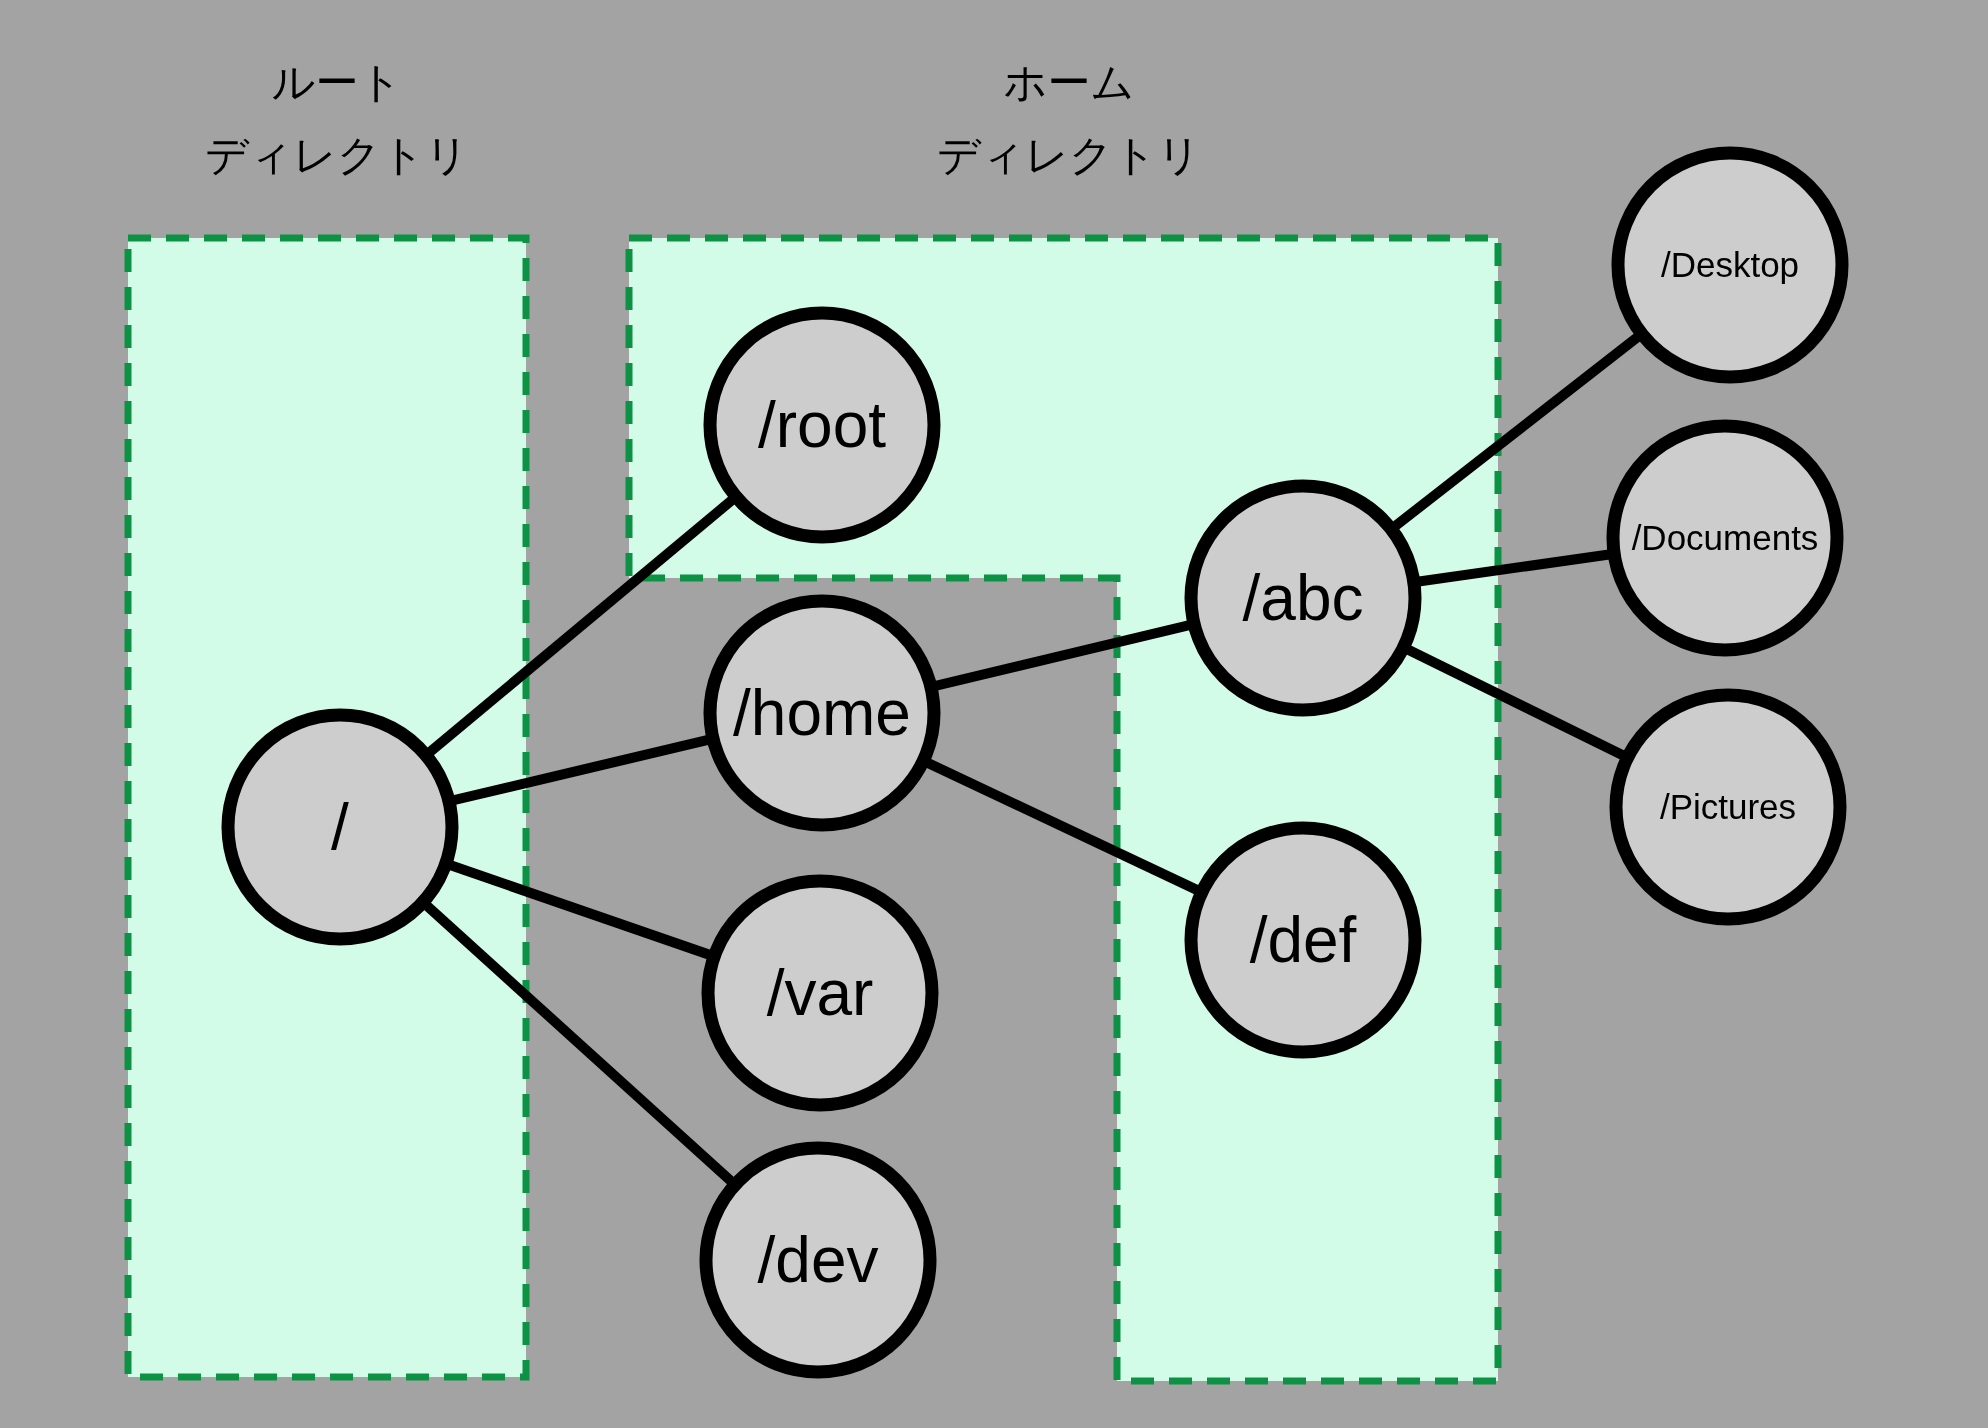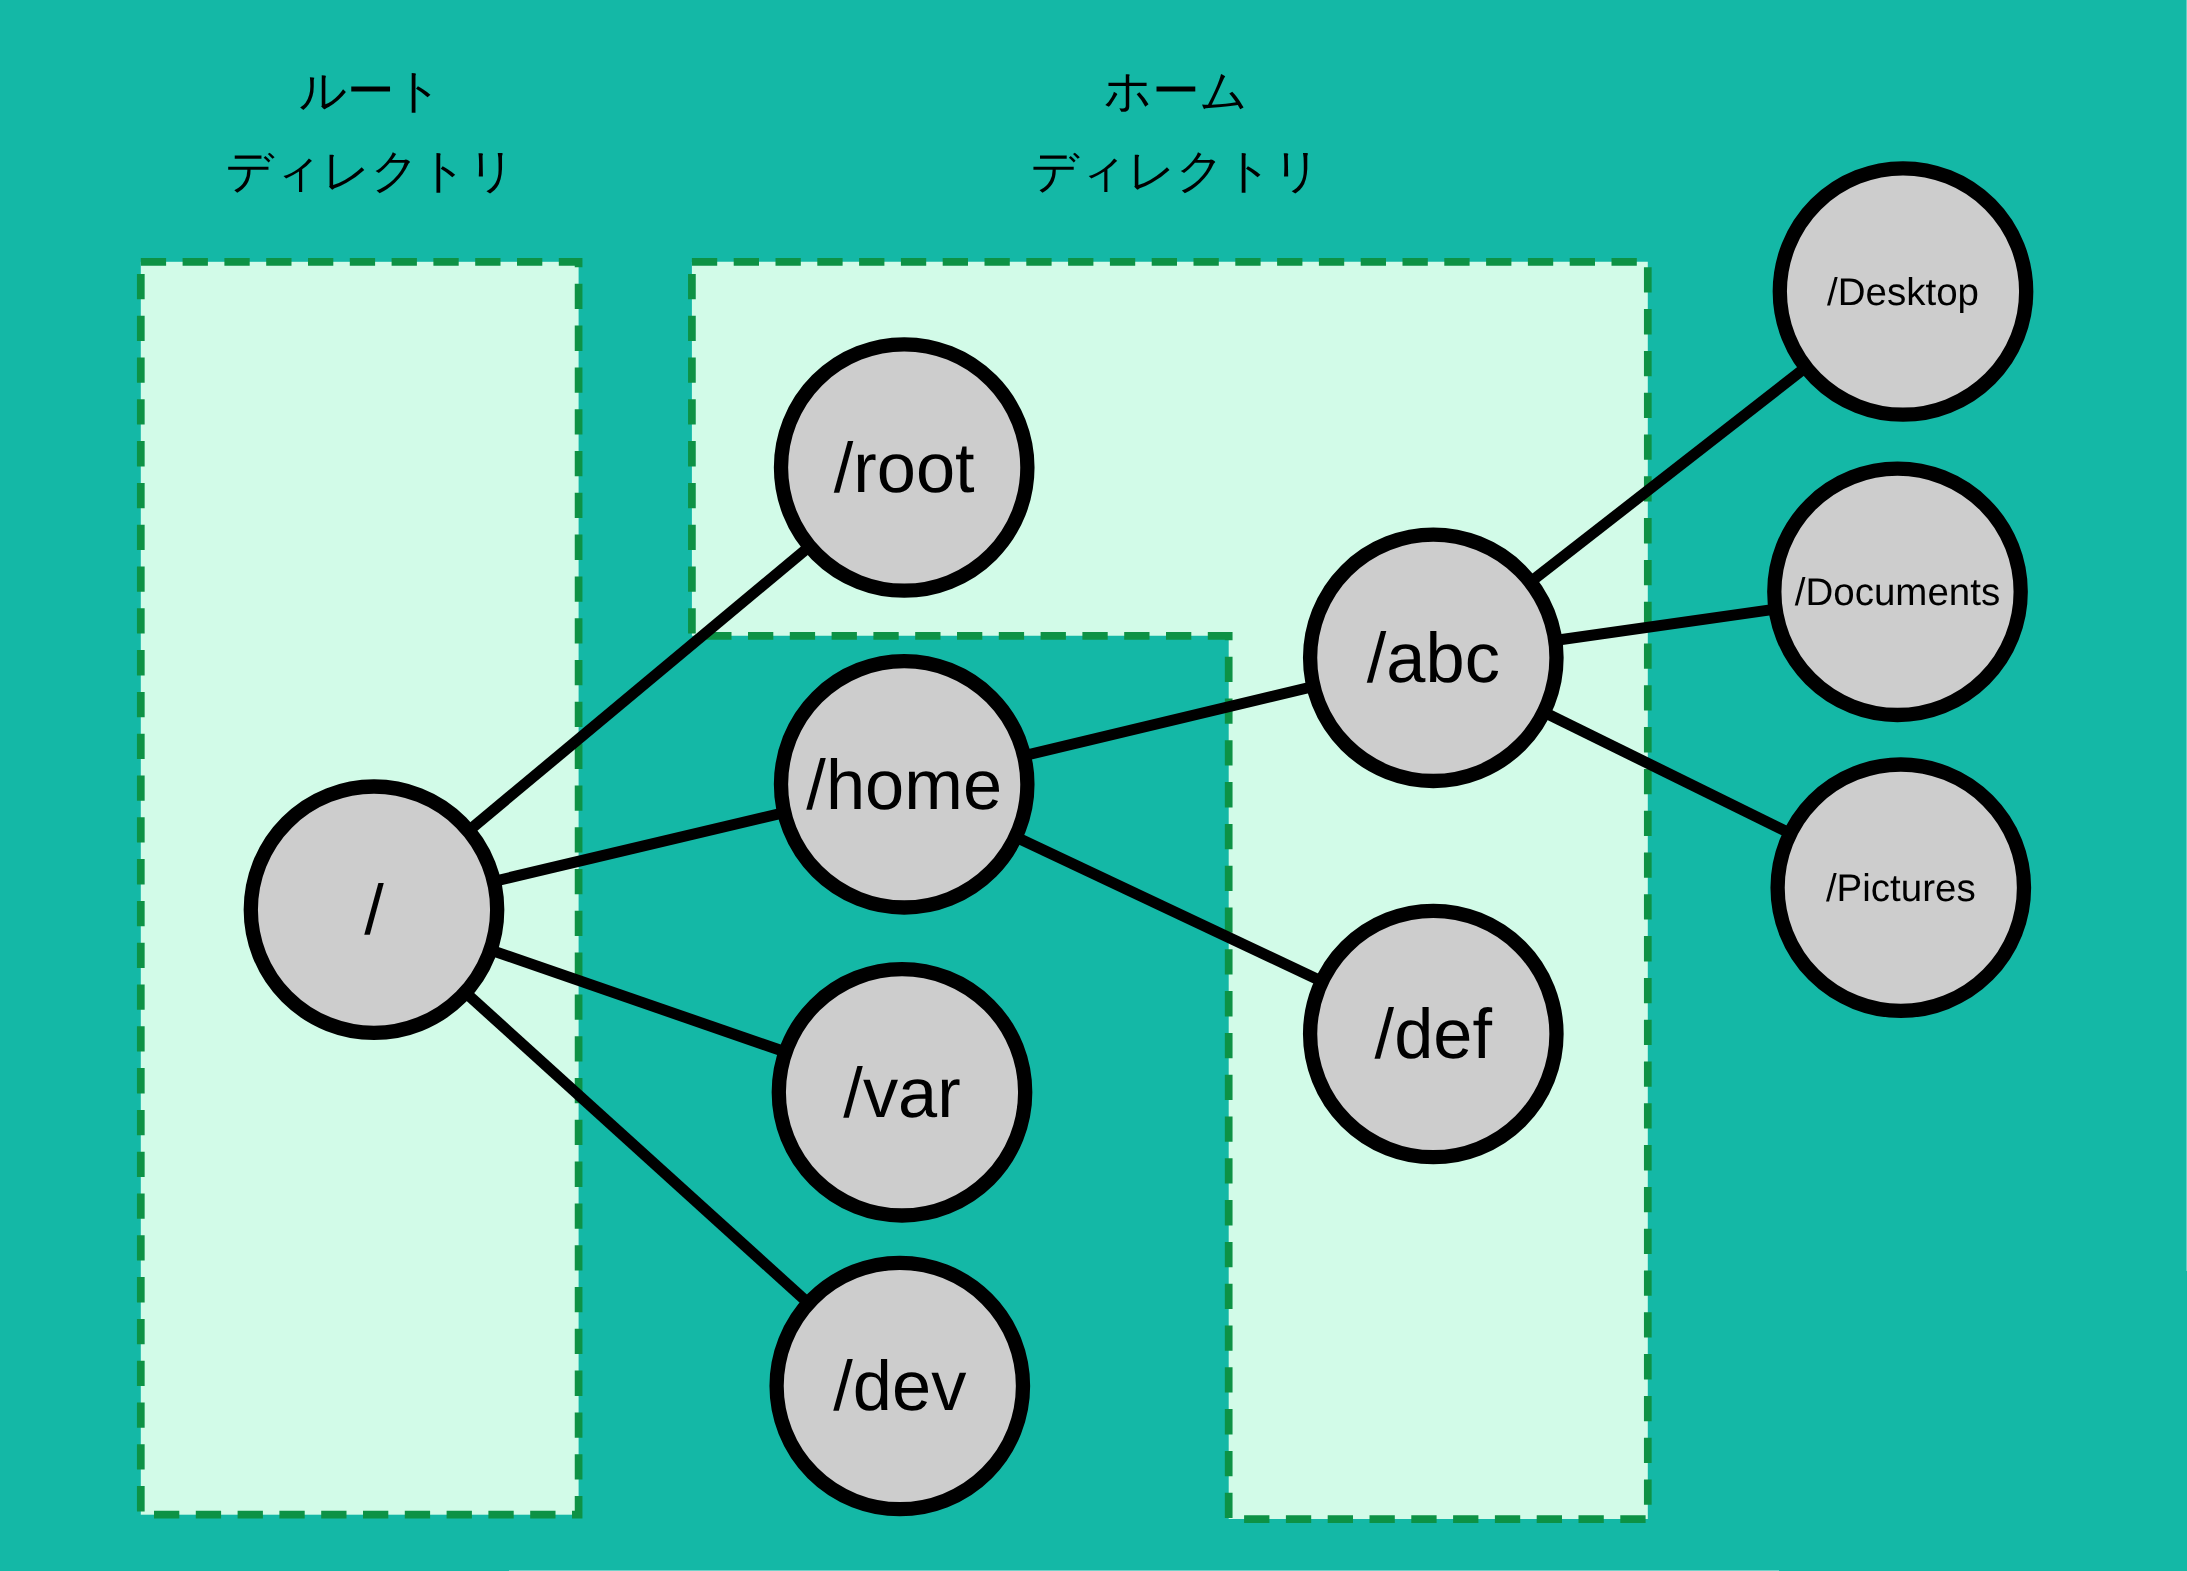--- a/index.html
+++ b/index.html
@@ -4,21 +4,21 @@
 <style>
   html, body {
     margin: 0;
     padding: 0;
     background: #ffffff;
   }
   .canvas {
     position: relative;
     width: 1988px;
     height: 1428px;
-    background: #14b8a6;
+    background: #a3a3a3;
     overflow: hidden;
     font-family: "Liberation Sans", "DejaVu Sans", sans-serif;
   }
   svg {
     display: block;
   }
   .region-rect {
     fill: #d2fbe8;
     stroke: #0d9245;
     stroke-width: 7;

